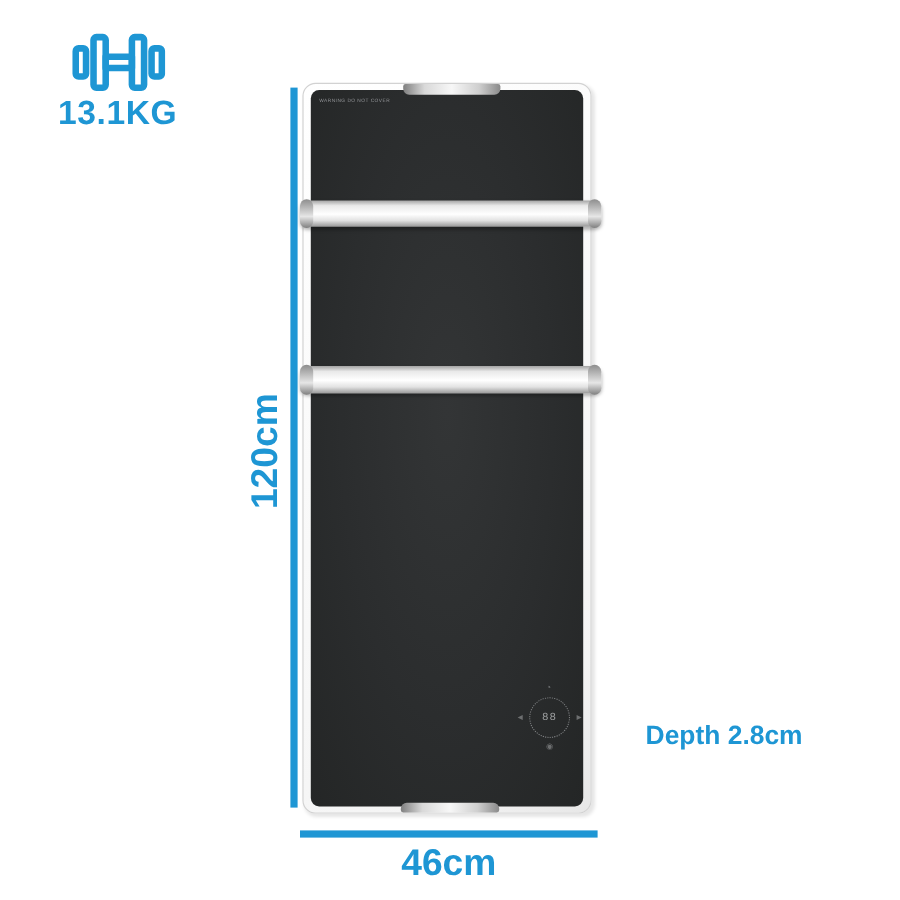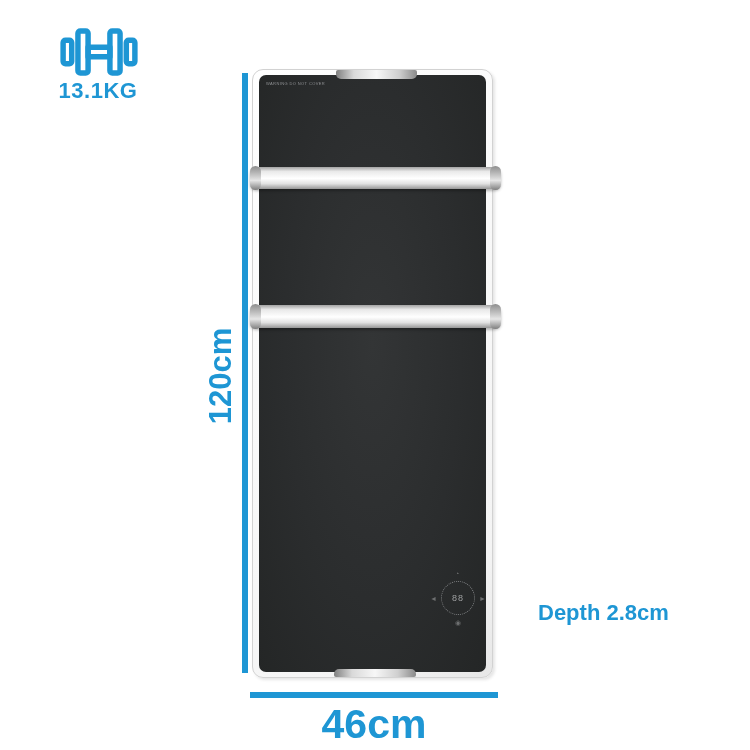--- a/index.html
+++ b/index.html
@@ -4,28 +4,28 @@
 <style>
   * { margin: 0; padding: 0; box-sizing: border-box; }
   html, body { width: 750px; height: 750px; background: #ffffff; font-family: "Liberation Sans", sans-serif; }
   #canvas { position: relative; width: 750px; height: 750px; background: #ffffff; overflow: hidden; }
 
   .accent-text { color: #1e96d4; font-weight: 700; }
 
   
   #weight-icon { position: absolute; left: 60px; top: 27px; width: 78px; height: 50px; }
   #weight-label { position: absolute; left: 36px; top: 78px; width: 124px; text-align: center;
-                  font-size: 22px; letter-spacing: 0.5px; }
+                  font-size: 28px; letter-spacing: 0.5px; }
 
   
   #height-line { position: absolute; left: 242px; top: 73px; width: 6px; height: 600px; background: #1e96d4; }
   #height-label { position: absolute; left: 221px; top: 376px; transform: translate(-50%, -50%) rotate(-90deg);
                   font-size: 31px; white-space: nowrap; }
   #width-line { position: absolute; left: 250px; top: 692px; width: 248px; height: 6px; background: #1e96d4; }
-  #width-label { position: absolute; left: 250px; top: 701px; width: 248px; text-align: center; font-size: 41px; }
+  #width-label { position: absolute; left: 250px; top: 701px; width: 248px; text-align: center; font-size: 31px; }
   #depth-label { position: absolute; left: 538px; top: 600px; font-size: 22px; white-space: nowrap; }
 
   
   #product-frame { position: absolute; left: 252px; top: 69px; width: 241px; height: 609px;
                    background: linear-gradient(135deg, #ffffff 0%, #f4f4f4 85%, #e7e7e7 100%);
                    border: 1px solid #d2d2d2; border-radius: 11px;
                    box-shadow: 2px 2px 3px rgba(0,0,0,0.10); }
   #glass-panel { position: absolute; left: 6px; top: 5px; width: 227px; height: 597px;
                  background: radial-gradient(ellipse at 50% 45%, #333536 0%, #2b2d2e 55%, #242626 100%);
                  border-radius: 7px; }
@@ -45,21 +45,21 @@
              background: linear-gradient(180deg, #8d8d8d 0%, #cfcfcf 45%, #e6e6e6 60%, #7f7f7f 100%);
              border-radius: 6px; }
   .bar-cap.left { left: 0; }
   .bar-cap.right { right: 0; }
 
   
   #control-dial { position: absolute; left: 430px; top: 570px; width: 56px; height: 56px; }
   #dial-ring { position: absolute; left: 11px; top: 11px; width: 34px; height: 34px;
                border: 1px dotted #7d7f80; border-radius: 50%;
                display: flex; align-items: center; justify-content: center; }
-  #dial-display { font-family: Liberation Sans, sans-serif; font-size: 9px; color: #9ea0a1; letter-spacing: 1px; }
+  #dial-display { font-family: Liberation Mono, monospace; font-size: 9px; color: #9ea0a1; letter-spacing: 1px; }
   .dial-icon { position: absolute; font-size: 7px; color: #6d6f70; line-height: 1; }
   #dial-icon-top { left: 25px; top: 0px; }
   #dial-icon-left { left: 0px; top: 25px; }
   #dial-icon-right { right: 0px; top: 25px; }
   #dial-icon-bottom { left: 25px; bottom: 0px; }
 </style>
 </head>
 <body>
 
 <div id="canvas">

